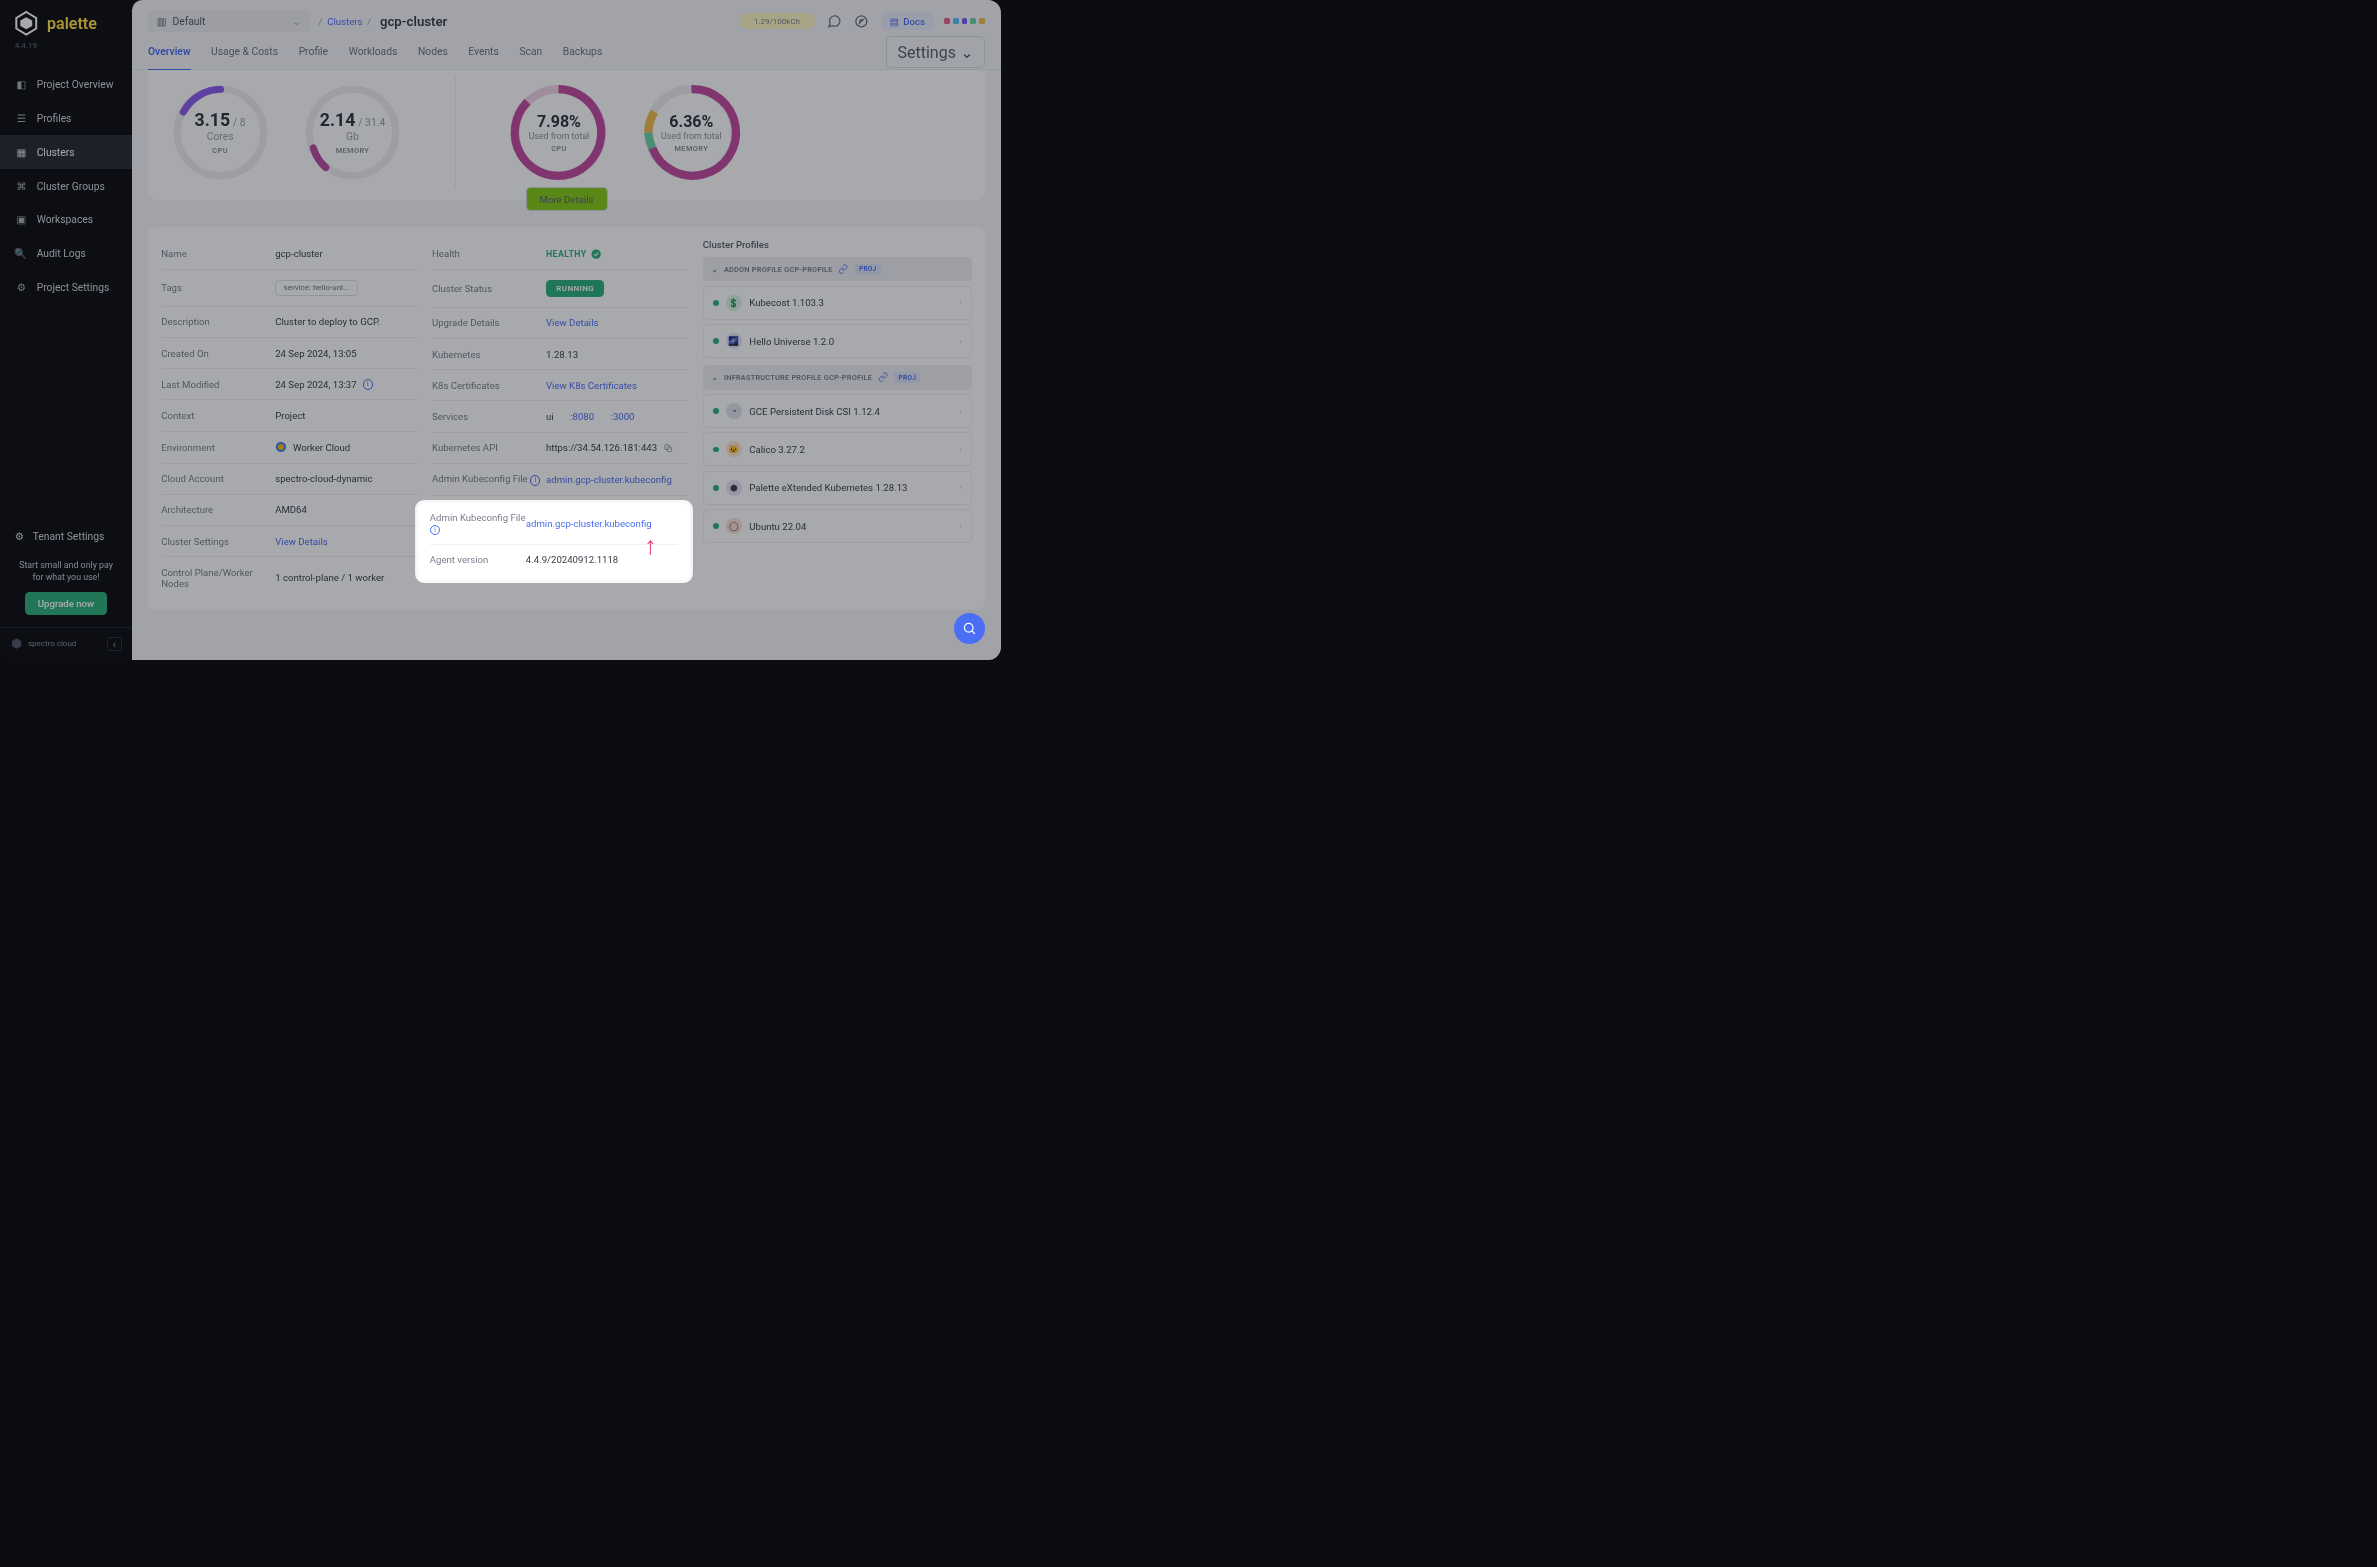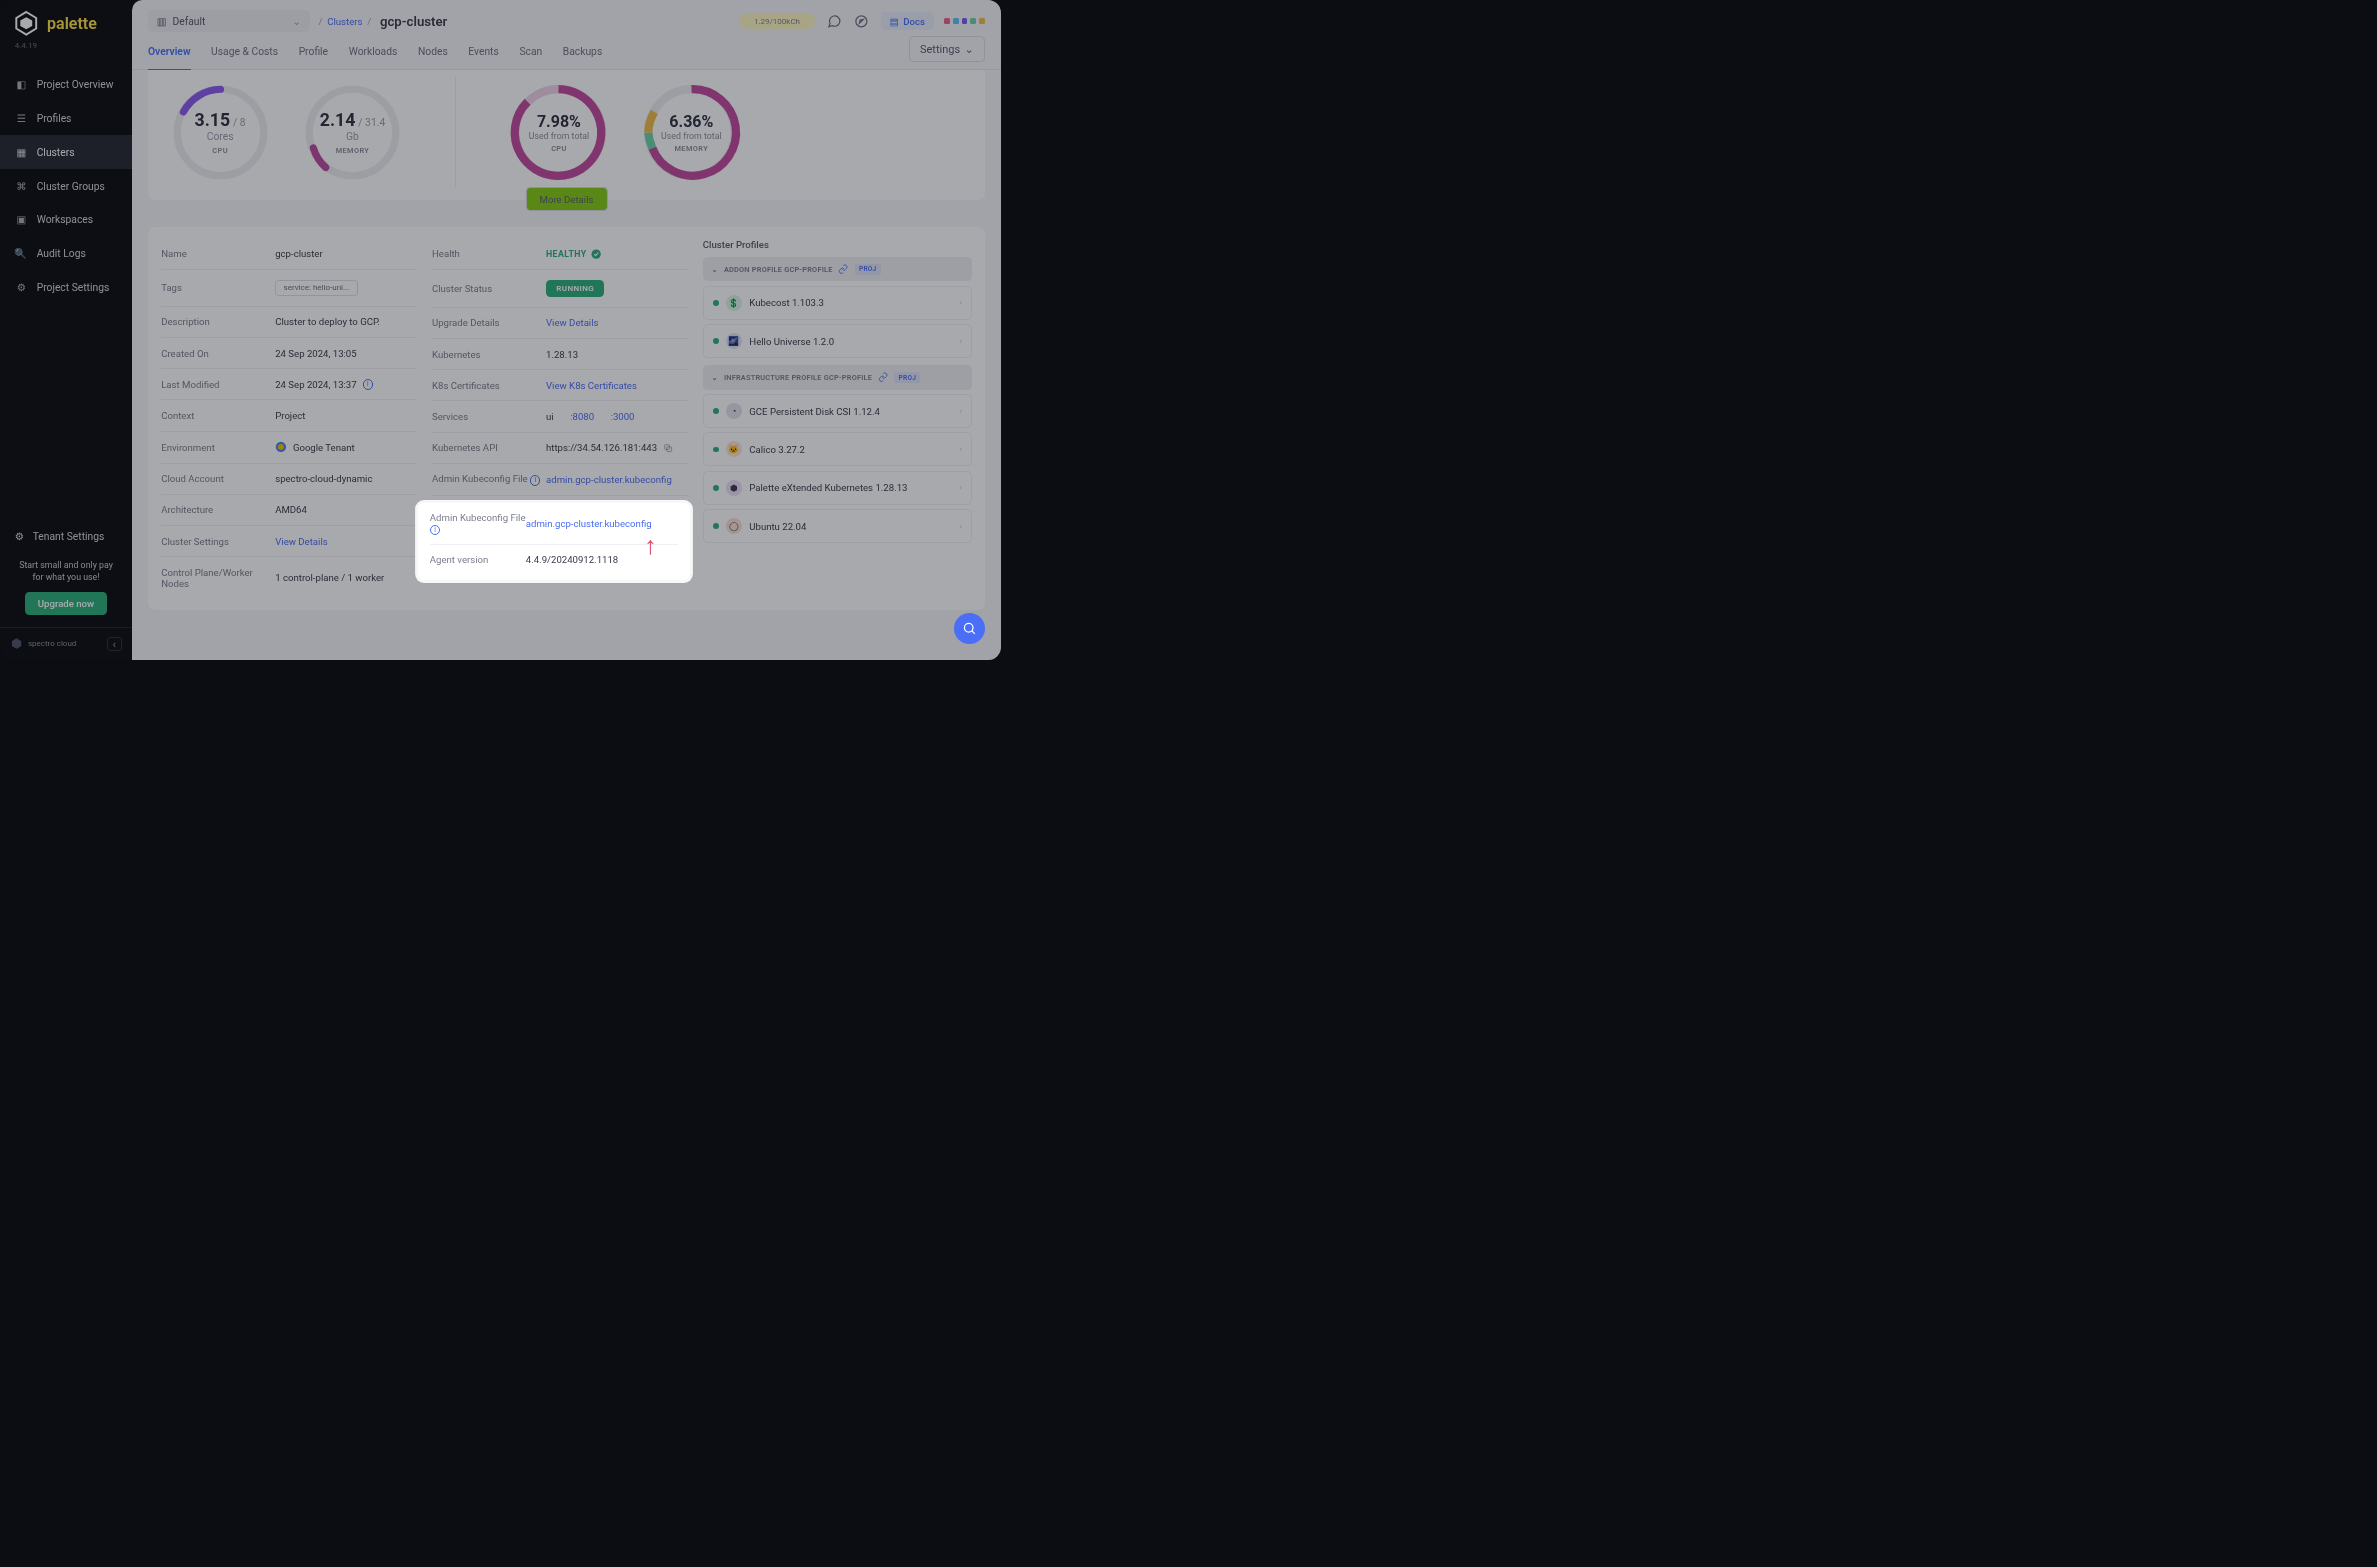--- a/index.html
+++ b/index.html
@@ -33,21 +33,21 @@
   .kch-pill { background:#fef9c3; padding:3.7px 14.7px; border-radius:8.8px; font-size:8px; color:#7c7f8c;}
   .icon-btn { width:17.7px; height:17.7px; display:flex; align-items:center; justify-content:center; color:#6c6f7e; }
   .docs-tag { display:flex; align-items:center; gap:4.4px; background:#e9eefc; color:#4a6ef5; padding:3.7px 8.8px; border-radius:4.4px; font-size:9.6px; font-weight:500; }
   .avatar-strip { display:flex; gap:2.9px;}
   .avatar-strip span { width:5.9px; height:5.9px; border-radius:1.5px; }
   .c1{background:#ec6292;} .c2{background:#5bc0f8;} .c3{background:#7a5af5;} .c4{background:#6bd3a7;} .c5{background:#f1bd4a;}
 
   .tabs { display:flex; gap:20.6px; padding: 13.2px 16px 0; border-bottom:0.7px solid #e3e5ec; position:relative;}
   .tab { padding-bottom:10.3px; font-size:10.3px; color:#6e7180; cursor:pointer; }
   .tab.active { color:#4a6ef5; font-weight:600; border-bottom:1.5px solid #4a6ef5; margin-bottom:-0.7px; }
-  .settings-pill { position:absolute; right:16px; top:4.4px; display:flex; align-items:center; gap:4.4px; border:0.7px solid #d9dbe3; padding:5.2px 10.3px; border-radius:4.4px; font-size:11px; color:#5a5d6c;}
+  .settings-pill { position:absolute; right:16px; top:4.4px; display:flex; align-items:center; gap:4.4px; border:0.7px solid #d9dbe3; padding:5.2px 10.3px; border-radius:4.4px; font-size:16px; color:#5a5d6c;}
 
   .content { padding: 0 16px 14.7px; overflow:auto; }
   .card { background:#fff; border-radius:7.4px; padding:11.8px 13.2px; }
 
   .gauge-row { display:flex; align-items:center; gap:29.4px; padding: 7.4px 20.6px 13.2px; position:relative; background:#fff; border-radius:0 0 7.4px 7.4px; margin-bottom:11.8px;}
   .gauge { width:103px; height:103px; position:relative; display:flex; align-items:center; justify-content:center; flex-direction:column; }
   .gauge-label { font-size:7.4px; color:#8c8f9c; letter-spacing:0.4px; margin-top:2.9px; font-weight:600;}
   .gauge-main { font-size:17.7px; font-weight:700; color:#2e3140;}
   .gauge-sub { font-size:10.3px; color:#9a9dab;}
   .gauge-big .gauge-main { font-size:16px; }
@@ -284,21 +284,21 @@
               <div class="dlabel">Context</div>
               <div class="dval">Project</div>
             </div>
           <div class="drow">
               <div class="dlabel">Environment</div>
               <div class="dval">
                 <svg width="11.8" height="11.8" viewBox="0 0 16 16">
                   <circle cx="8" cy="8" r="7" fill="#4285f4"></circle>
                   <circle cx="8" cy="8" r="4" fill="#fbbc05"></circle>
                 </svg>
-                <span>Google Tenant</span>
+                <span>Worker Cloud</span>
               </div>
             </div>
           <div class="drow">
               <div class="dlabel">Cloud Account</div>
               <div class="dval">spectro-cloud-dynamic</div>
             </div>
           <div class="drow">
               <div class="dlabel">Architecture</div>
               <div class="dval">AMD64</div>
             </div>

